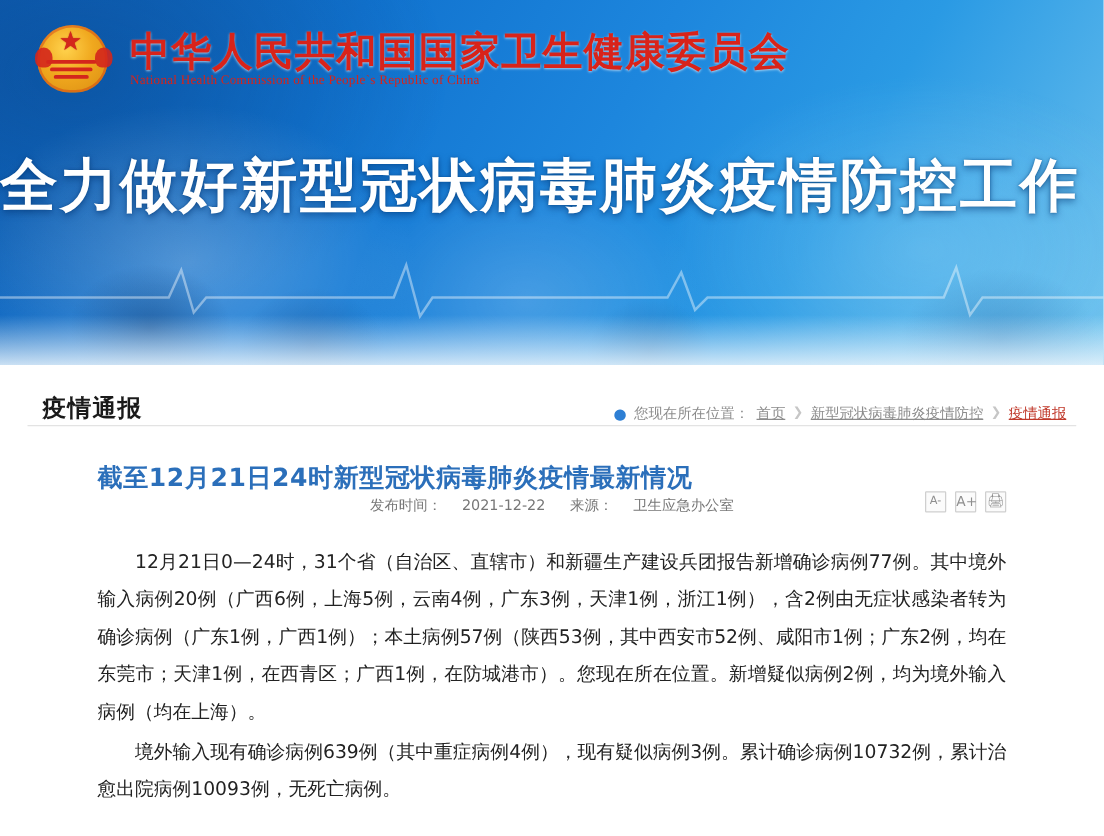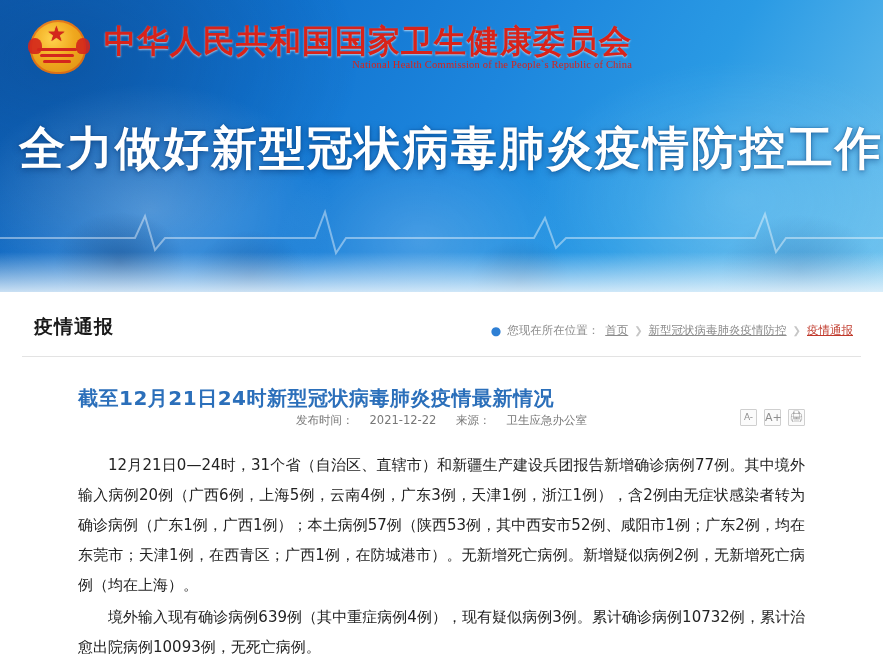--- a/index.html
+++ b/index.html
@@ -107,28 +107,27 @@
     letter-spacing: 1px;
     line-height: 1.1;
     text-shadow: 0 1px 2px rgba(255,255,255,0.65);
   }
   .commission-en {
     font-family: "Liberation Serif", serif;
     font-size: 10.5px;
     color: #d8231a;
     letter-spacing: .2px;
     margin-top: 0;
-    text-align: right;
   }
 
   .banner-title {
     position: absolute;
     left: 0; right: 0;
     top: 118px;
-    text-align: right;
+    text-align: left;
     font-family: "DejaVu Sans", "Liberation Sans", sans-serif;
     font-size: 46px;
     font-weight: bold;
     color: #ffffff;
     letter-spacing: 2px;
     text-shadow: 0 2px 6px rgba(0,50,110,0.55), 0 0 2px rgba(0,60,120,0.6);
     white-space: nowrap;
   }
 
   
@@ -136,21 +135,21 @@
     position: relative;
     width: 883px;
     background: #ffffff;
     padding: 0 22px;
   }
   .section-head {
     display: flex;
     align-items: flex-end;
     justify-content: space-between;
     border-bottom: 1px solid #e3e3e3;
-    padding: 22px 8px 16px 12px;
+    padding: 22px 8px 0 12px;
   }
   .section-title {
     font-family: "DejaVu Sans", "Liberation Sans", sans-serif;
     font-size: 19px;
     font-weight: bold;
     color: #1a1a1a;
     letter-spacing: 1px;
   }
   .breadcrumb {
     display: flex;
@@ -278,17 +277,17 @@
       <span class="meta-item">来源：</span><span class="meta-item">卫生应急办公室</span>
 
       <div class="meta-tools">
         <span class="tool-btn">A-</span>
         <span class="tool-btn big">A+</span>
         <span class="tool-btn print">🖨</span>
       </div>
     </div>
 
     <div class="article-body">
-      <p>12月21日0—24时，31个省（自治区、直辖市）和新疆生产建设兵团报告新增确诊病例77例。其中境外输入病例20例（广西6例，上海5例，云南4例，广东3例，天津1例，浙江1例），含2例由无症状感染者转为确诊病例（广东1例，广西1例）；本土病例57例（陕西53例，其中西安市52例、咸阳市1例；广东2例，均在东莞市；天津1例，在西青区；广西1例，在防城港市）。无新增死亡病例。新增疑似病例2例，无新增死亡病例（均在上海）。</p>
+      <p>12月21日0—24时，31个省（自治区、直辖市）和新疆生产建设兵团报告新增确诊病例77例。其中境外输入病例20例（广西6例，上海5例，云南4例，广东3例，天津1例，浙江1例），含2例由无症状感染者转为确诊病例（广东1例，广西1例）；本土病例57例（陕西53例，其中西安市52例、咸阳市1例；广东2例，均在东莞市；天津1例，在西青区；广西1例，在防城港市）。您现在所在位置。新增疑似病例2例，均为境外输入病例（均在上海）。</p>
       <p>境外输入现有确诊病例639例（其中重症病例4例），现有疑似病例3例。累计确诊病例10732例，累计治愈出院病例10093例，无死亡病例。</p>
     </div>
   </div>
 </div>
 
 </body></html>

